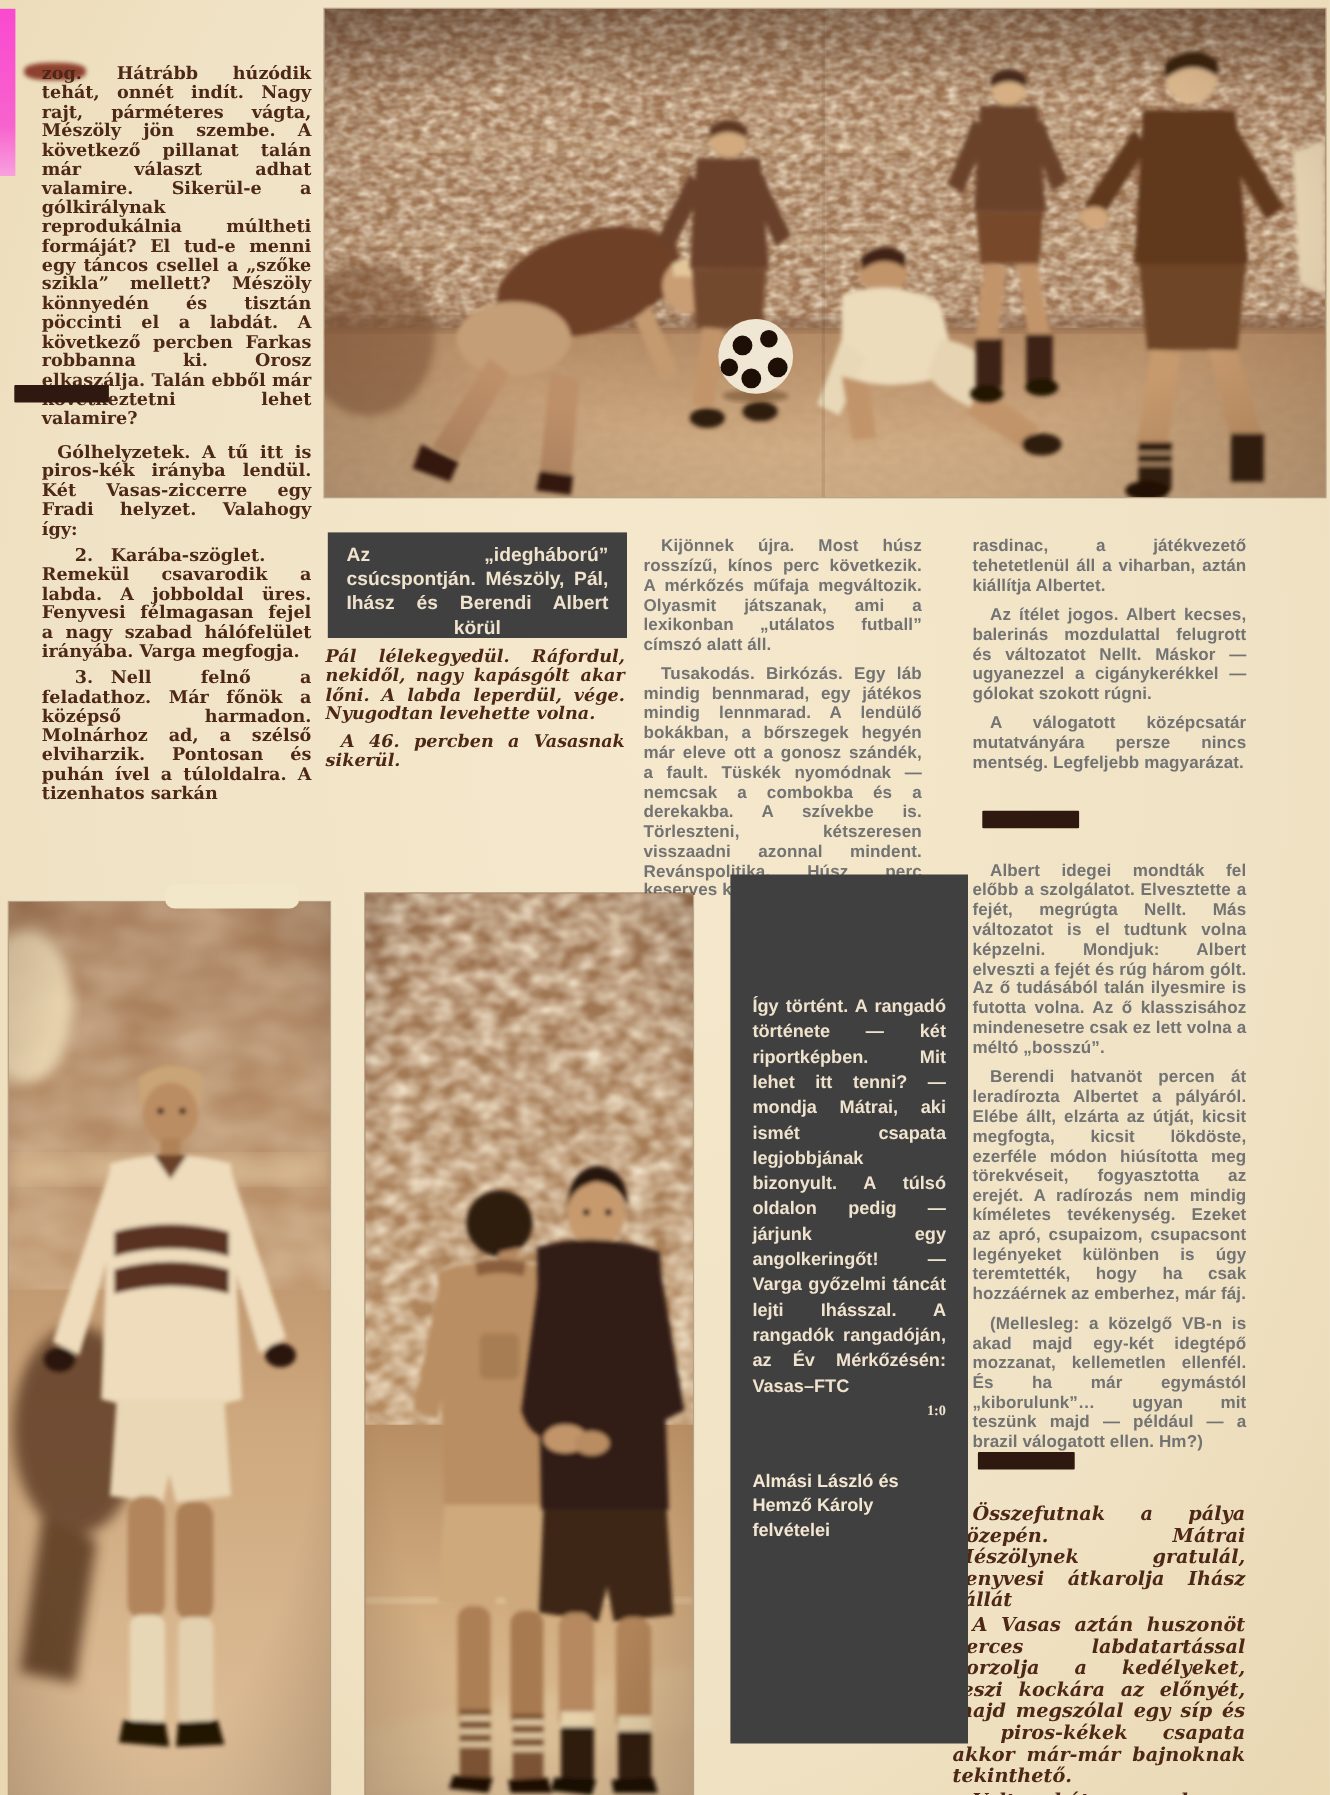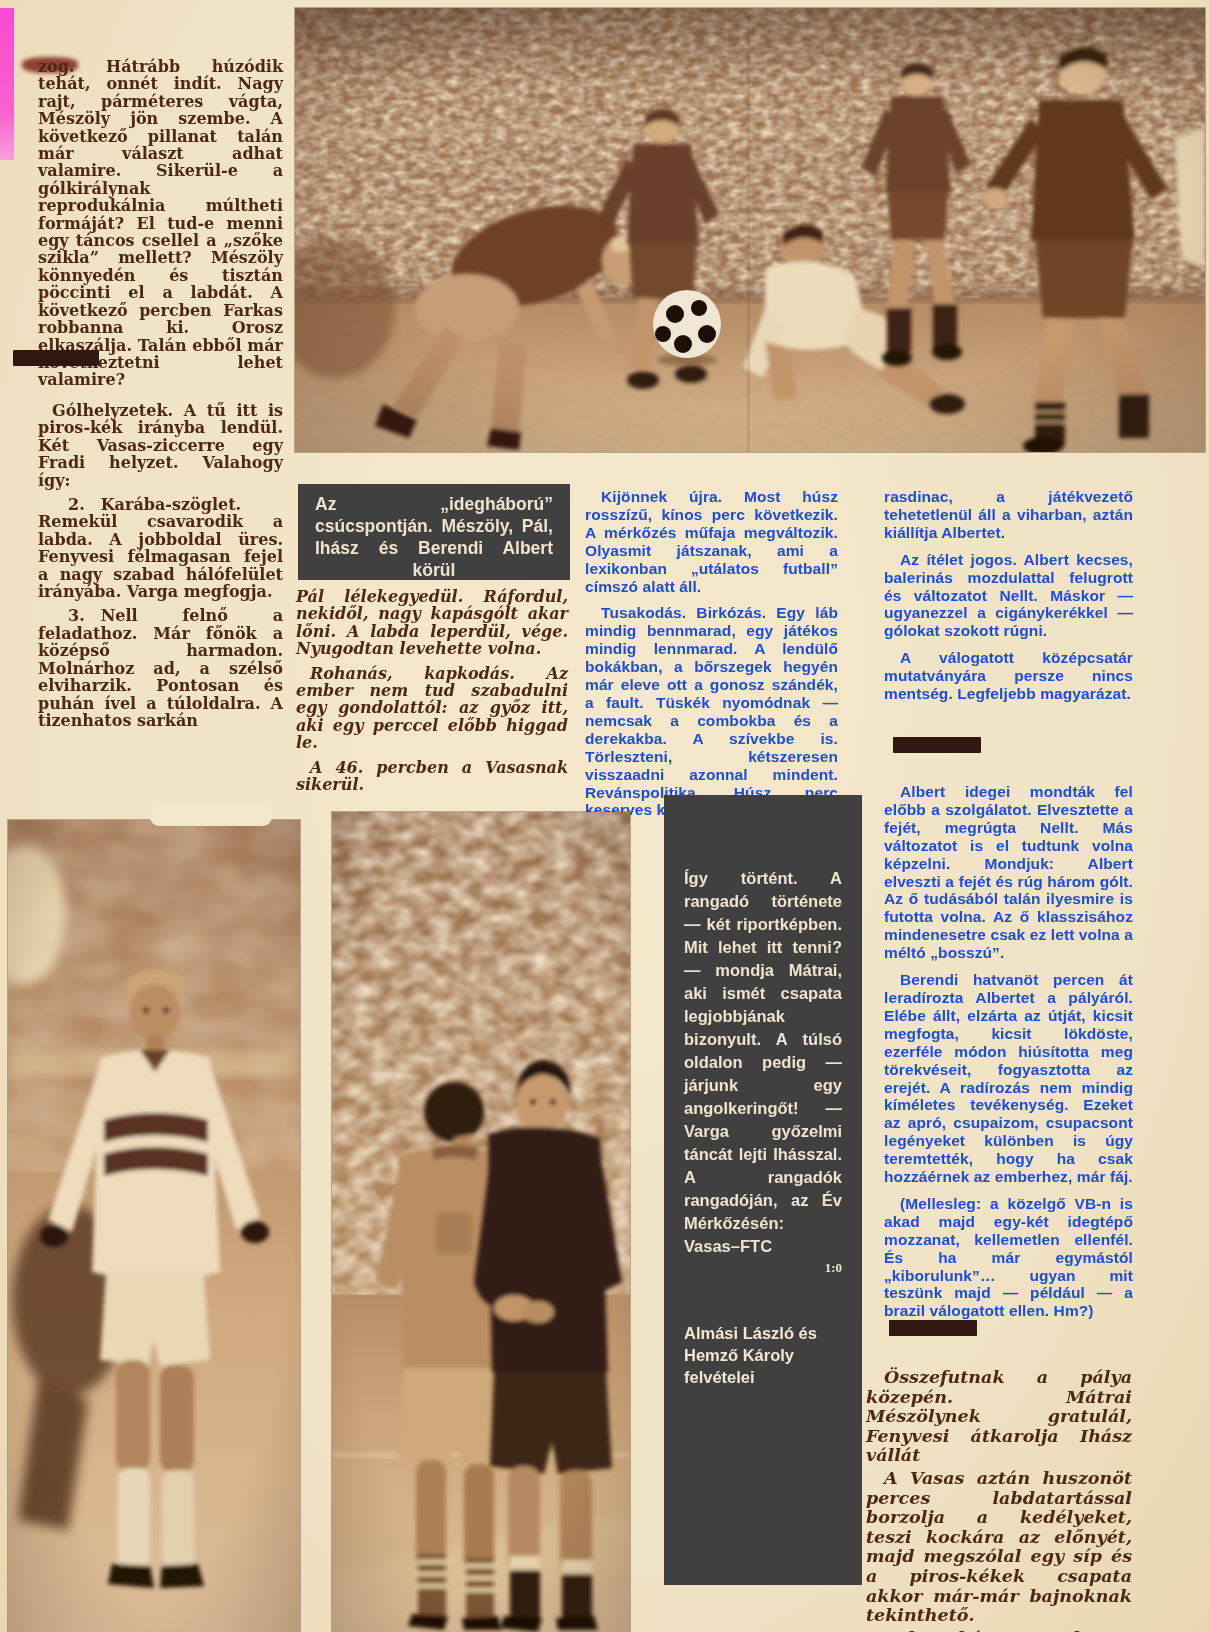--- a/index.html
+++ b/index.html
@@ -12,31 +12,31 @@
   .pink-strip{left:0;top:8px;width:14px;height:152px;background:linear-gradient(180deg,#fa49cf,#f763ce 70%,#f9a0de);}
   .smudge{left:22px;top:57px;width:56px;height:16px;background:#7e2617;border-radius:40%;filter:blur(2px);opacity:.85;}
   
   .bar{height:16px;background:#2f1810;border-radius:1px;}
   
   .serif{color:#4e2817;font:700 16px/17.4px "DejaVu Serif", serif;text-align:justify;}
   .serif p{margin:0 0 7px;text-indent:14px;}
   .serif p.ni{text-indent:0;}
   .serif p.pt{text-indent:30px;}
   
-  .sans{color:#1d4ed8;font:700 15.5px/17.9px "Liberation Sans", sans-serif;text-align:justify;letter-spacing:.1px;}
+  .sans{color:#737373;font:700 15.5px/17.9px "Liberation Sans", sans-serif;text-align:justify;letter-spacing:.1px;}
   .sans p{margin:0 0 9px;text-indent:16px;}
   .sans p.ni{text-indent:0;}
   
   .closing{color:#4e2817;font:italic 700 17.5px/19.6px "DejaVu Serif", serif;text-align:justify;}
   .closing p{margin:0 0 3px;text-indent:18px;}
   
   .capbox{background:#404040;color:#f0e3cd;font-family:"Liberation Sans", sans-serif;font-weight:700;}
   .capbox1{left:298px;top:484px;width:272px;height:96px;padding:9px 17px;box-sizing:border-box;overflow:hidden;}
   .capbox1 p{margin:0;font-size:17.5px;line-height:22px;text-align:justify;text-align-last:center;}
-  .capbox2{left:664px;top:795px;width:198px;height:790px;padding:72px 20px 0;box-sizing:border-box;overflow:hidden;}
+  .capbox2{left:664px;top:795px;width:216px;height:790px;padding:109px 20px 0;box-sizing:border-box;overflow:hidden;}
   .capbox2 .body{margin:0;font-size:16.5px;line-height:23px;text-align:justify;}
   .capbox2 .score{margin:2px 0 0;font-size:13px;text-align:right;font-family:Liberation Serif, serif;}
   .capbox2 .credit{margin:46px 0 0;font-size:16.5px;line-height:22px;color:#f3e7d2;text-align:left;}
   
   figure{margin:0;}
   .photo{outline:1px solid rgba(70,40,25,.35);overflow:hidden;background:#b28a66;}
   .photo svg{display:block;}
   .tab1{left:150px;top:804px;width:122px;height:22px;background:#f3e7ca;border-radius:9px;}
 </style>
 </head>
@@ -183,21 +183,20 @@
     <p class="pt">2. Karába-szöglet. Remekül csavarodik a labda. A jobboldal üres. Fenyvesi félmagasan fejel a nagy szabad hálófelület irányába. Varga megfogja.</p>
     <p class="pt">3. Nell felnő a feladathoz. Már főnök a középső harmadon. Molnárhoz ad, a szélső elviharzik. Pontosan és puhán ível a túloldalra. A tizenhatos sarkán</p>
   </section>
 
   <aside class="abs capbox capbox1">
     <p>Az „idegháború” csúcspontján. Mészöly, Pál, Ihász és Berendi Albert körül</p>
   </aside>
 
   <section class="abs serif" style="left:296px;top:588px;width:272px;font-style:italic;">
     <p class="ni">Pál lélekegyedül. Ráfordul, nekidől, nagy kapásgólt akar lőni. A labda leperdül, vége. Nyugodtan levehette volna.</p>
-    <p>Rohanás, kapkodás. Az ember nem tud szabadulni egy gondolattól: az győz itt, aki egy perccel előbb higgad le.</p>
     <p>A 46. percben a Vasasnak sikerül.</p>
   </section>
 
   <section class="abs sans" style="left:585px;top:488px;width:253px;">
     <p>Kijönnek újra. Most húsz rosszízű, kínos perc következik. A mérkőzés műfaja megváltozik. Olyasmit játszanak, ami a lexikonban „utálatos futball” címszó alatt áll.</p>
     <p>Tusakodás. Birkózás. Egy láb mindig bennmarad, egy játékos mindig lennmarad. A lendülő bokákban, a bőrszegek hegyén már eleve ott a gonosz szándék, a fault. Tüskék nyomódnak — nemcsak a combokba és a derekakba. A szívekbe is. Törleszteni, kétszeresen visszaadni azonnal mindent. Revánspolitika. Húsz perc keserves kontra és rekontra. Va-</p>
   </section>
 
   <section class="abs sans" style="left:884px;top:488px;width:249px;">
     <p class="ni">rasdinac, a játékvezető tehetetlenül áll a viharban, aztán kiállítja Albertet.</p>

